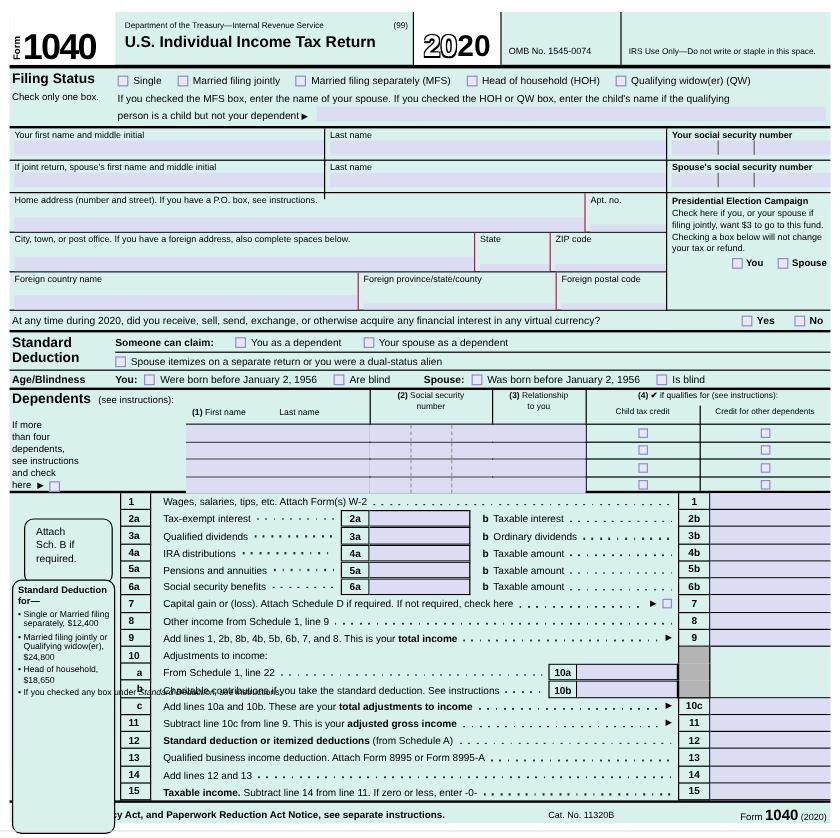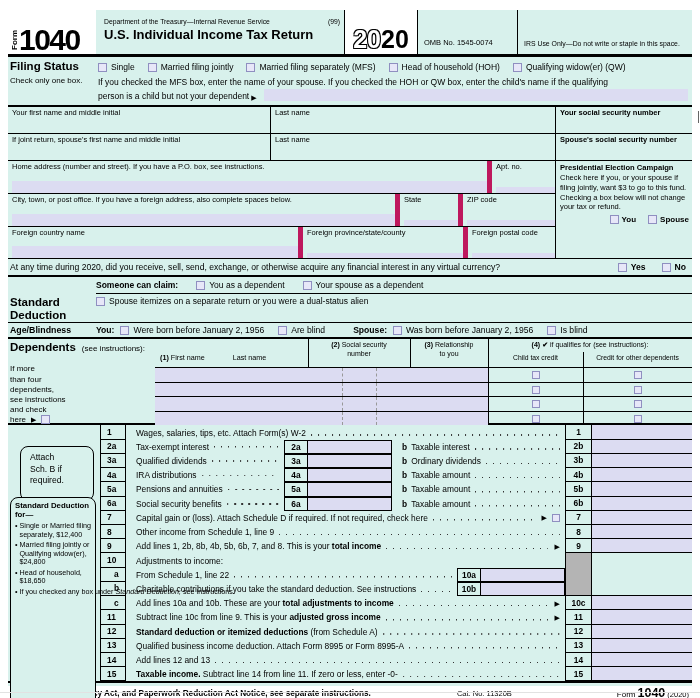--- a/index.html
+++ b/index.html
@@ -39,46 +39,46 @@
   .fs-opts { display: flex; align-items: center; gap: 13px; font-size: 8.5px; margin-bottom: 5px; }
   .opt { display: flex; align-items: center; gap: 4px; white-space: nowrap; }
   .fs-l1 { font-size: 8.5px; }
   .fs-l2 { font-size: 8.5px; display: flex; align-items: flex-end; margin-top: 2px; }
   .fill-input { flex: 1; background: #dcdcf2; height: 12px; margin-left: 5px; }
   .arr { font-size: 7px; line-height: 1; margin: 0 2px; }
 
   
   .names { }
   .nrow { display: grid; grid-template-columns: 262px 1fr 137px; height: 27px; border-bottom: 1px solid #000; }
-  .ncell { display: flex; flex-direction: row; font-size: 7.5px; padding: 1px 0 10px 4px; }
+  .ncell { display: flex; flex-direction: column; font-size: 7.5px; padding: 1px 0 10px 4px; }
   .ncell + .ncell { border-left: 1px solid #000; }
   .ncell.bold { font-weight: bold; }
   .ninput { height: 12px; margin-top: auto; background: #dcdcf2; position: relative; }
   .ssnmark { position: absolute; top: 0; bottom: 0; width: 1px; background: #666; }
 
   
   .addr { display: flex; border-radius: 20px; }
   .addr-left { width: 547px; }
   .arow { display: flex; border-bottom: 1px solid #000; }
   .acell { display: flex; flex-direction: column; font-size: 7.5px; padding: 1px 0 0 4px; height: 32px; }
-  .acell + .acell { border-left: 5px solid #be185d; gap: 16px; }
+  .acell + .acell { border-left: 1px solid #be185d; gap: 16px; }
   .ainput { height: 12px; margin-top: auto; background: #dcdcf2; }
   .addr-right { width: 137px; border-left: 1px solid #000; border-bottom: 1px solid #000; padding: 2px 3px 0 4px; }
   .pec-title { font-size: 7.6px; font-weight: bold; }
   .pec-body { font-size: 7.5px; line-height: 1.3; margin-top: 1px; }
   .pec-cbs { display: flex; justify-content: flex-end; gap: 12px; margin-top: 3px; font-size: 8px; font-weight: bold; }
   .pec-cbs .opt { gap: 3px; }
 
   
   .vc { display: flex; align-items: center; height: 18px; border-bottom: 2px solid #000; font-size: 8.6px; padding: 0 6px 0 2px; }
   .vc .opt { font-weight: bold; margin-left: 16px; }
 
   
   .sd { display: flex; border-bottom: 1px solid #000; }
-  .sd-label { width: 88px; font-size: 11.5px; font-weight: bold; line-height: 1.15; padding: 3px 0 0 2px; margin-top: 16px; }
+  .sd-label { width: 88px; font-size: 11.5px; font-weight: bold; line-height: 1.15; padding: 3px 0 0 2px; }
   .sd-main { flex: 1; }
   .sd-r1 { display: flex; align-items: center; gap: 18px; height: 17px; font-size: 8.5px; border-bottom: 1px solid #000; }
   .sd-r2 { display: flex; align-items: center; height: 14px; font-size: 8.5px; }
 
   
   .ab { display: flex; align-items: center; height: 16px; border-bottom: 2px solid #000; font-size: 8.6px; }
   .ab .lbl { font-weight: bold; width: 88px; padding-left: 2px; font-size: 8.8px; }
   .ab .opt { margin-right: 14px; }
 
   

